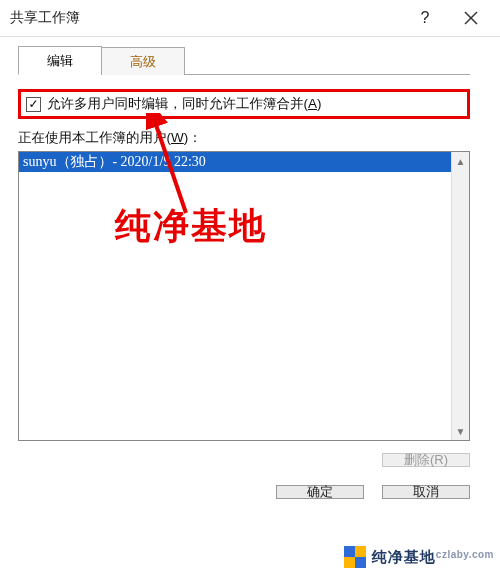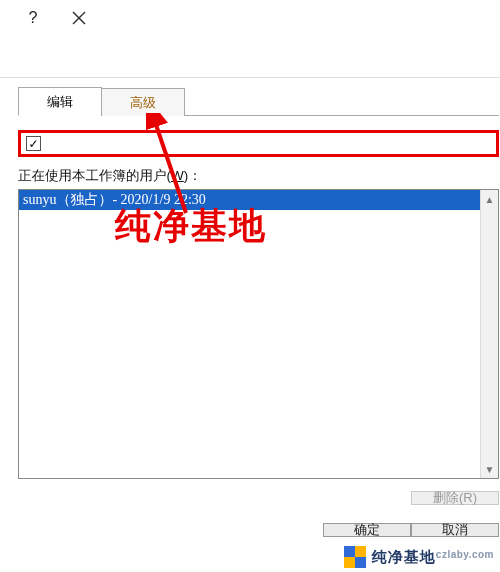--- a/index.html
+++ b/index.html
@@ -28,22 +28,21 @@
     height: 30px;
     display: flex;
     align-items: center;
     justify-content: center;
     color: #222;
     font-size: 16px;
   }
   .tb-btn svg { width: 14px; height: 14px; stroke: #333; stroke-width: 1.5; fill: none; }
   .dialog-body {
     border-top: 1px solid #ddd;
-    padding: 8px 1px 14px 18px;
-    margin-top: 41px;
+    padding: 8px 30px 14px 18px;
   }
   .tabs {
     display: flex;
     align-items: flex-end;
     height: 30px;
     position: relative;
     border-bottom: 1px solid #a9a9a9;
     margin-bottom: 14px;
   }
   .tab {
@@ -112,21 +111,21 @@
     height: 18px;
     display:flex; align-items:center; justify-content:center;
     color:#777; font-size:10px;
   }
   .btn-row {
     display: flex;
     justify-content: flex-end;
     margin-top: 12px;
   }
   .btn-row.footer {
-    gap: 0;
+    gap: 18px;
     margin-top: 18px;
   }
   .btn {
     min-width: 88px;
     height: 14px;
     border: 1px solid #999;
     background: #eaeaea;
     display:flex; align-items:center; justify-content:center;
     font-size: 13px;
     color: #222;
@@ -170,20 +169,21 @@
   }
   .wm-logo span { width:11px; height:11px; }
   .wm-txt { display:flex; flex-direction:row; line-height:1.1; }
   .wm-main { font-weight:700; color:#223a66; font-size:15px; letter-spacing:1px;}
   .wm-sub { color:#8896b0; font-size:10px; letter-spacing:0.5px;font-weight:bold;}
 </style>
 </head>
 <body>
 
 <div class="titlebar">
+  <span class="title">共享工作簿</span>
   <div class="titlebar-controls">
     <div class="tb-btn">
       <span>?</span>
     </div>
     <div class="tb-btn">
       <svg viewBox="0 0 14 14">
           <line x1="1" y1="1" x2="13" y2="13"></line>
           <line x1="13" y1="1" x2="1" y2="13"></line>
         </svg>
     </div>
@@ -194,20 +194,23 @@
 
   <div class="tabs">
     <div class="tab active">编辑</div>
     <div class="tab">高级</div>
   </div>
 
   <div class="highlight-box">
     <div class="chk">
       <span class="chk-mark">✓</span>
     </div>
+    <span class="chk-label">
+      <span>允许多用户同时编辑，同时允许工作簿合并(</span><span class="under">A</span><span>)</span>
+    </span>
   </div>
 
   <span class="list-label">
     <span>正在使用本工作簿的用户(</span><span class="under">W</span><span>)：</span>
   </span>
 
   <div class="list-wrap">
     <div class="list-inner">
       <div class="list-item">sunyu（独占）- 2020/1/9 22:30</div>
     </div>

